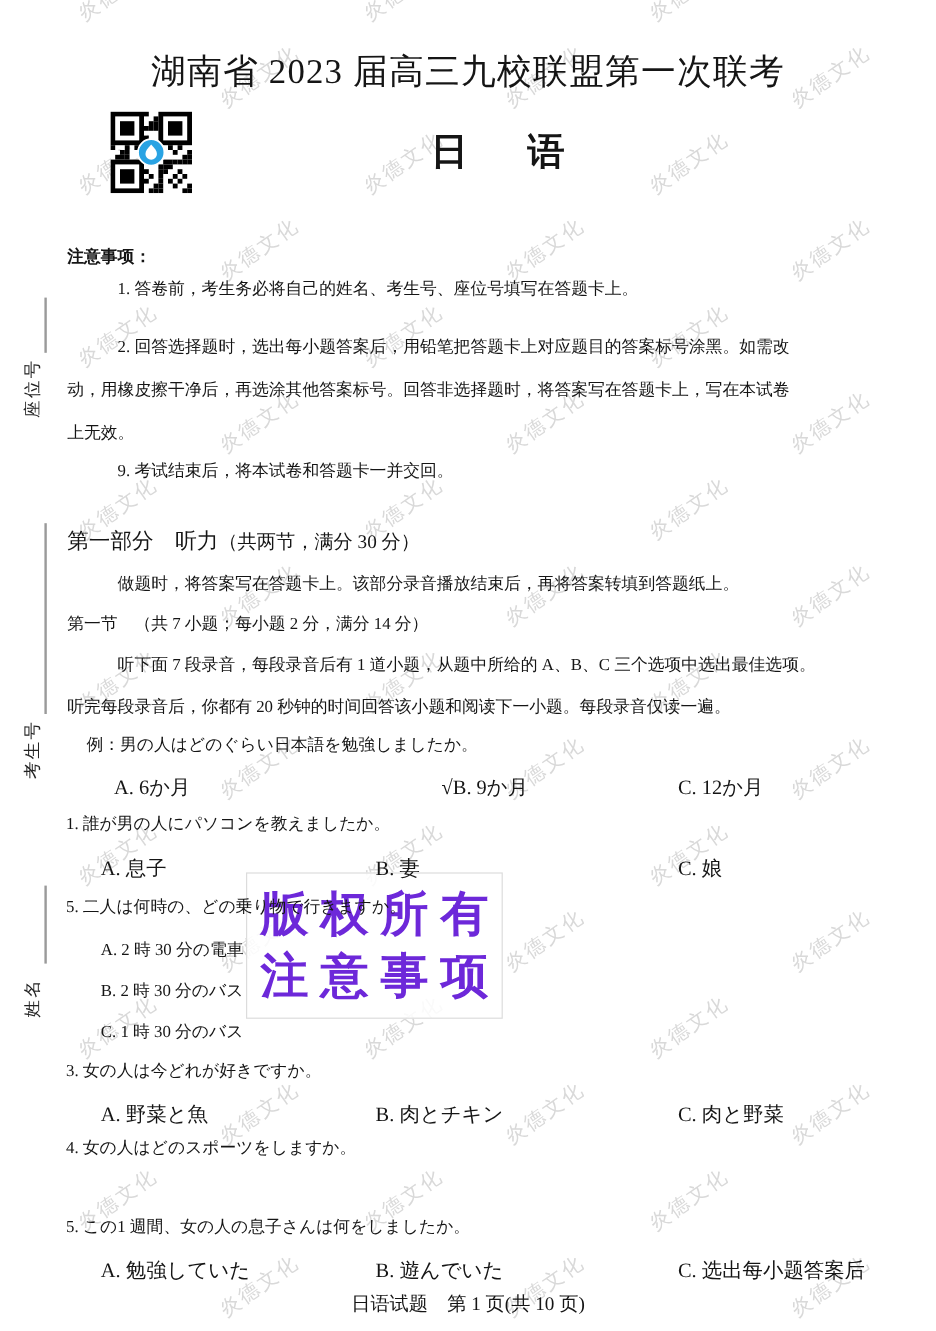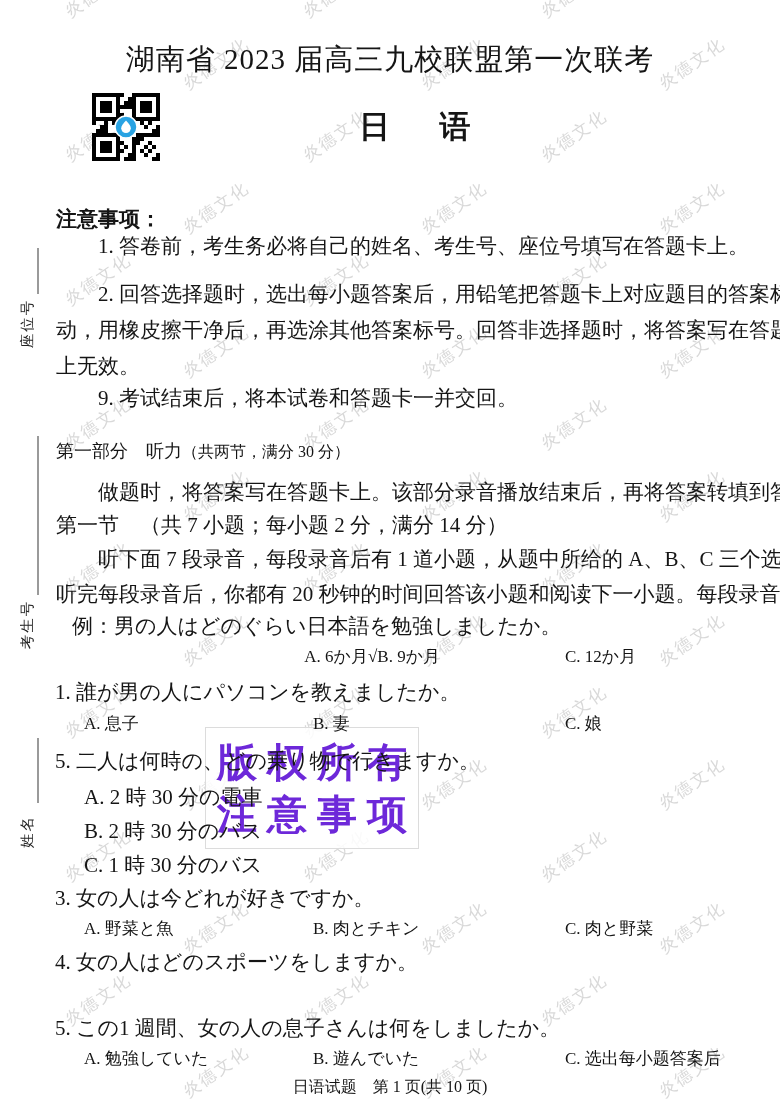--- a/index.html
+++ b/index.html
@@ -39,28 +39,28 @@
     left:0;right:0;top:40px;text-align:center;
     font-size:29px;font-weight:400;letter-spacing:1px;
   }
   .subject{
     left:0;right:0;top:106px;text-align:center;
     font-family:"Liberation Sans","DejaVu Sans",sans-serif;
     font-size:31px;font-weight:bold;
     letter-spacing:1.6em;margin-right:-1.6em;text-indent:1.6em;
   }
   .qr{position:absolute;left:92px;top:93px;width:68px;height:68px;z-index:2;}
-  .body-line{font-size:21px;}
+  .body-line{font-size:14px;}
   .bold-sans{font-family:"Liberation Sans","DejaVu Sans",sans-serif;font-weight:bold;}
   .part-head{font-size:18px;font-weight:normal;}
   .part-note{font-size:16px;font-weight:normal;}
   
   .optrow{position:absolute;z-index:2;display:flex;font-size:17px;white-space:nowrap;}
   .optrow.ex{left:95px;}
-  .optrow.ex .c1{width:273px;text-align:right;}
+  .optrow.ex .c1{width:273px;}
   .optrow.ex .c2{width:197px;}
   .optrow.q{left:84px;}
   .optrow.q .c1{width:229px;}
   .optrow.q .c2{width:252px;}
   
   .side-line{position:absolute;left:37px;width:1.5px;background:#9a9a9a;z-index:2;}
   .side-label{
     position:absolute;z-index:2;width:80px;text-align:center;
     font-size:14.5px;letter-spacing:2px;
     transform:rotate(-90deg);

